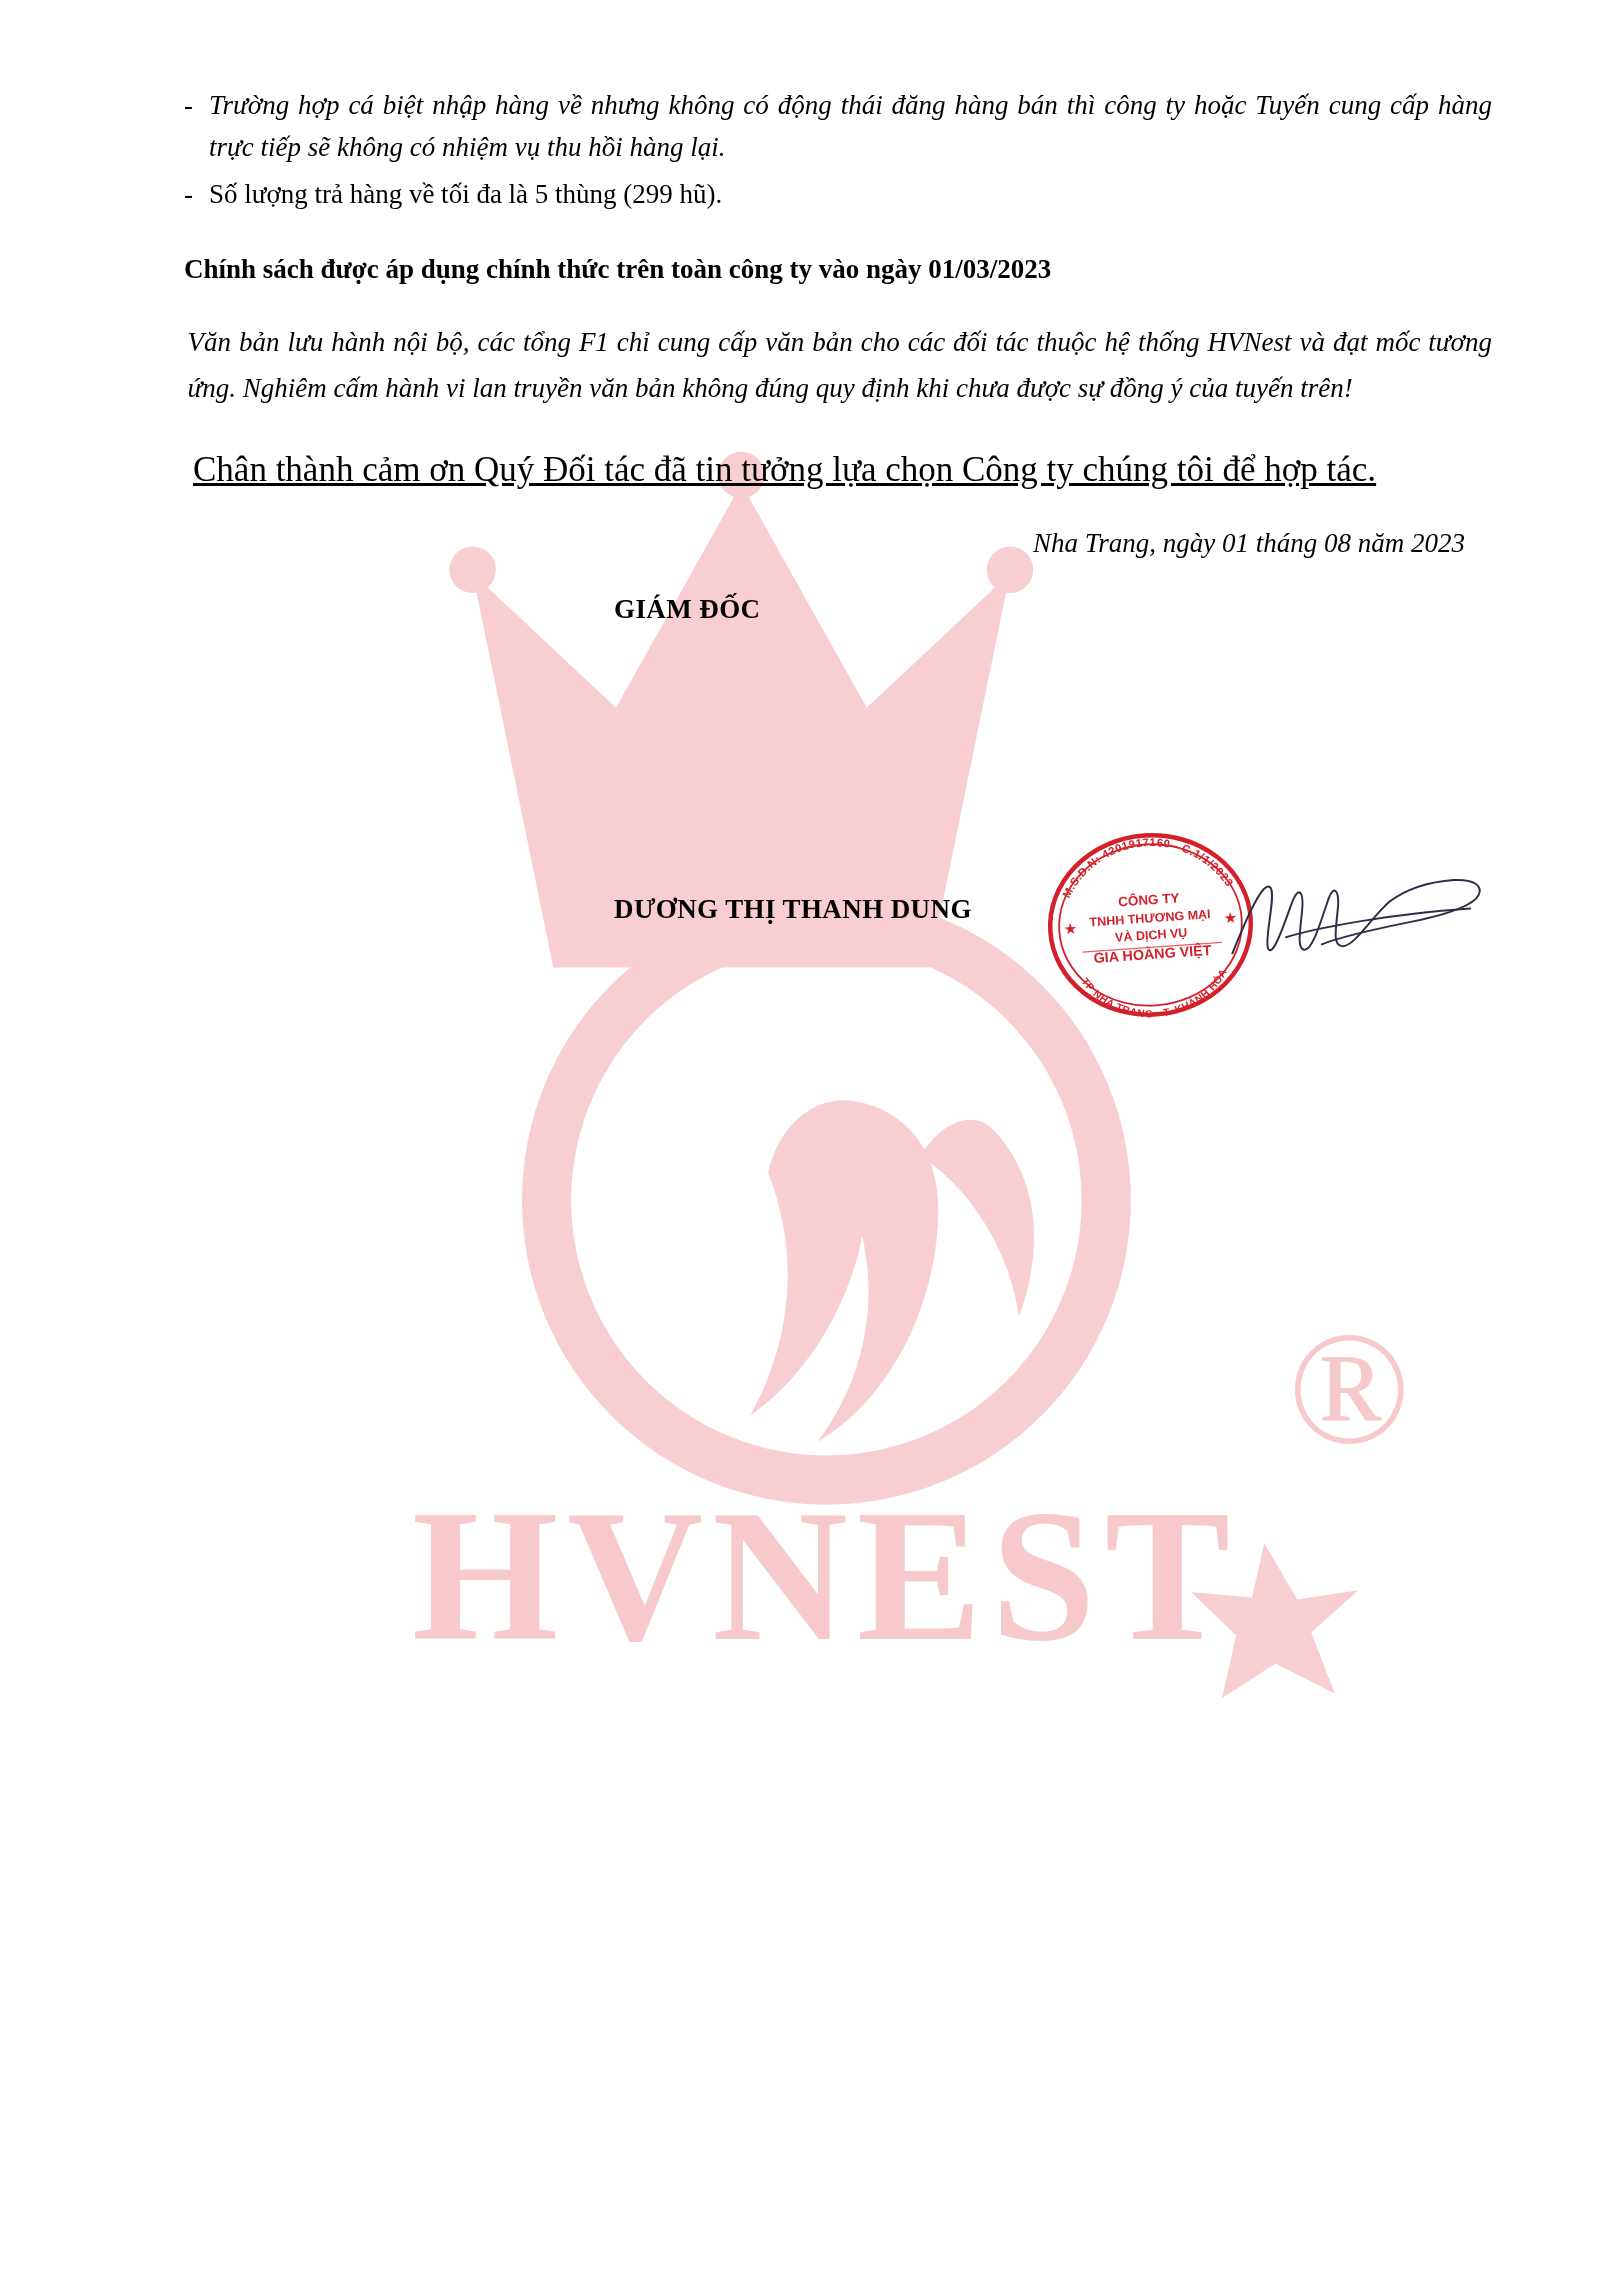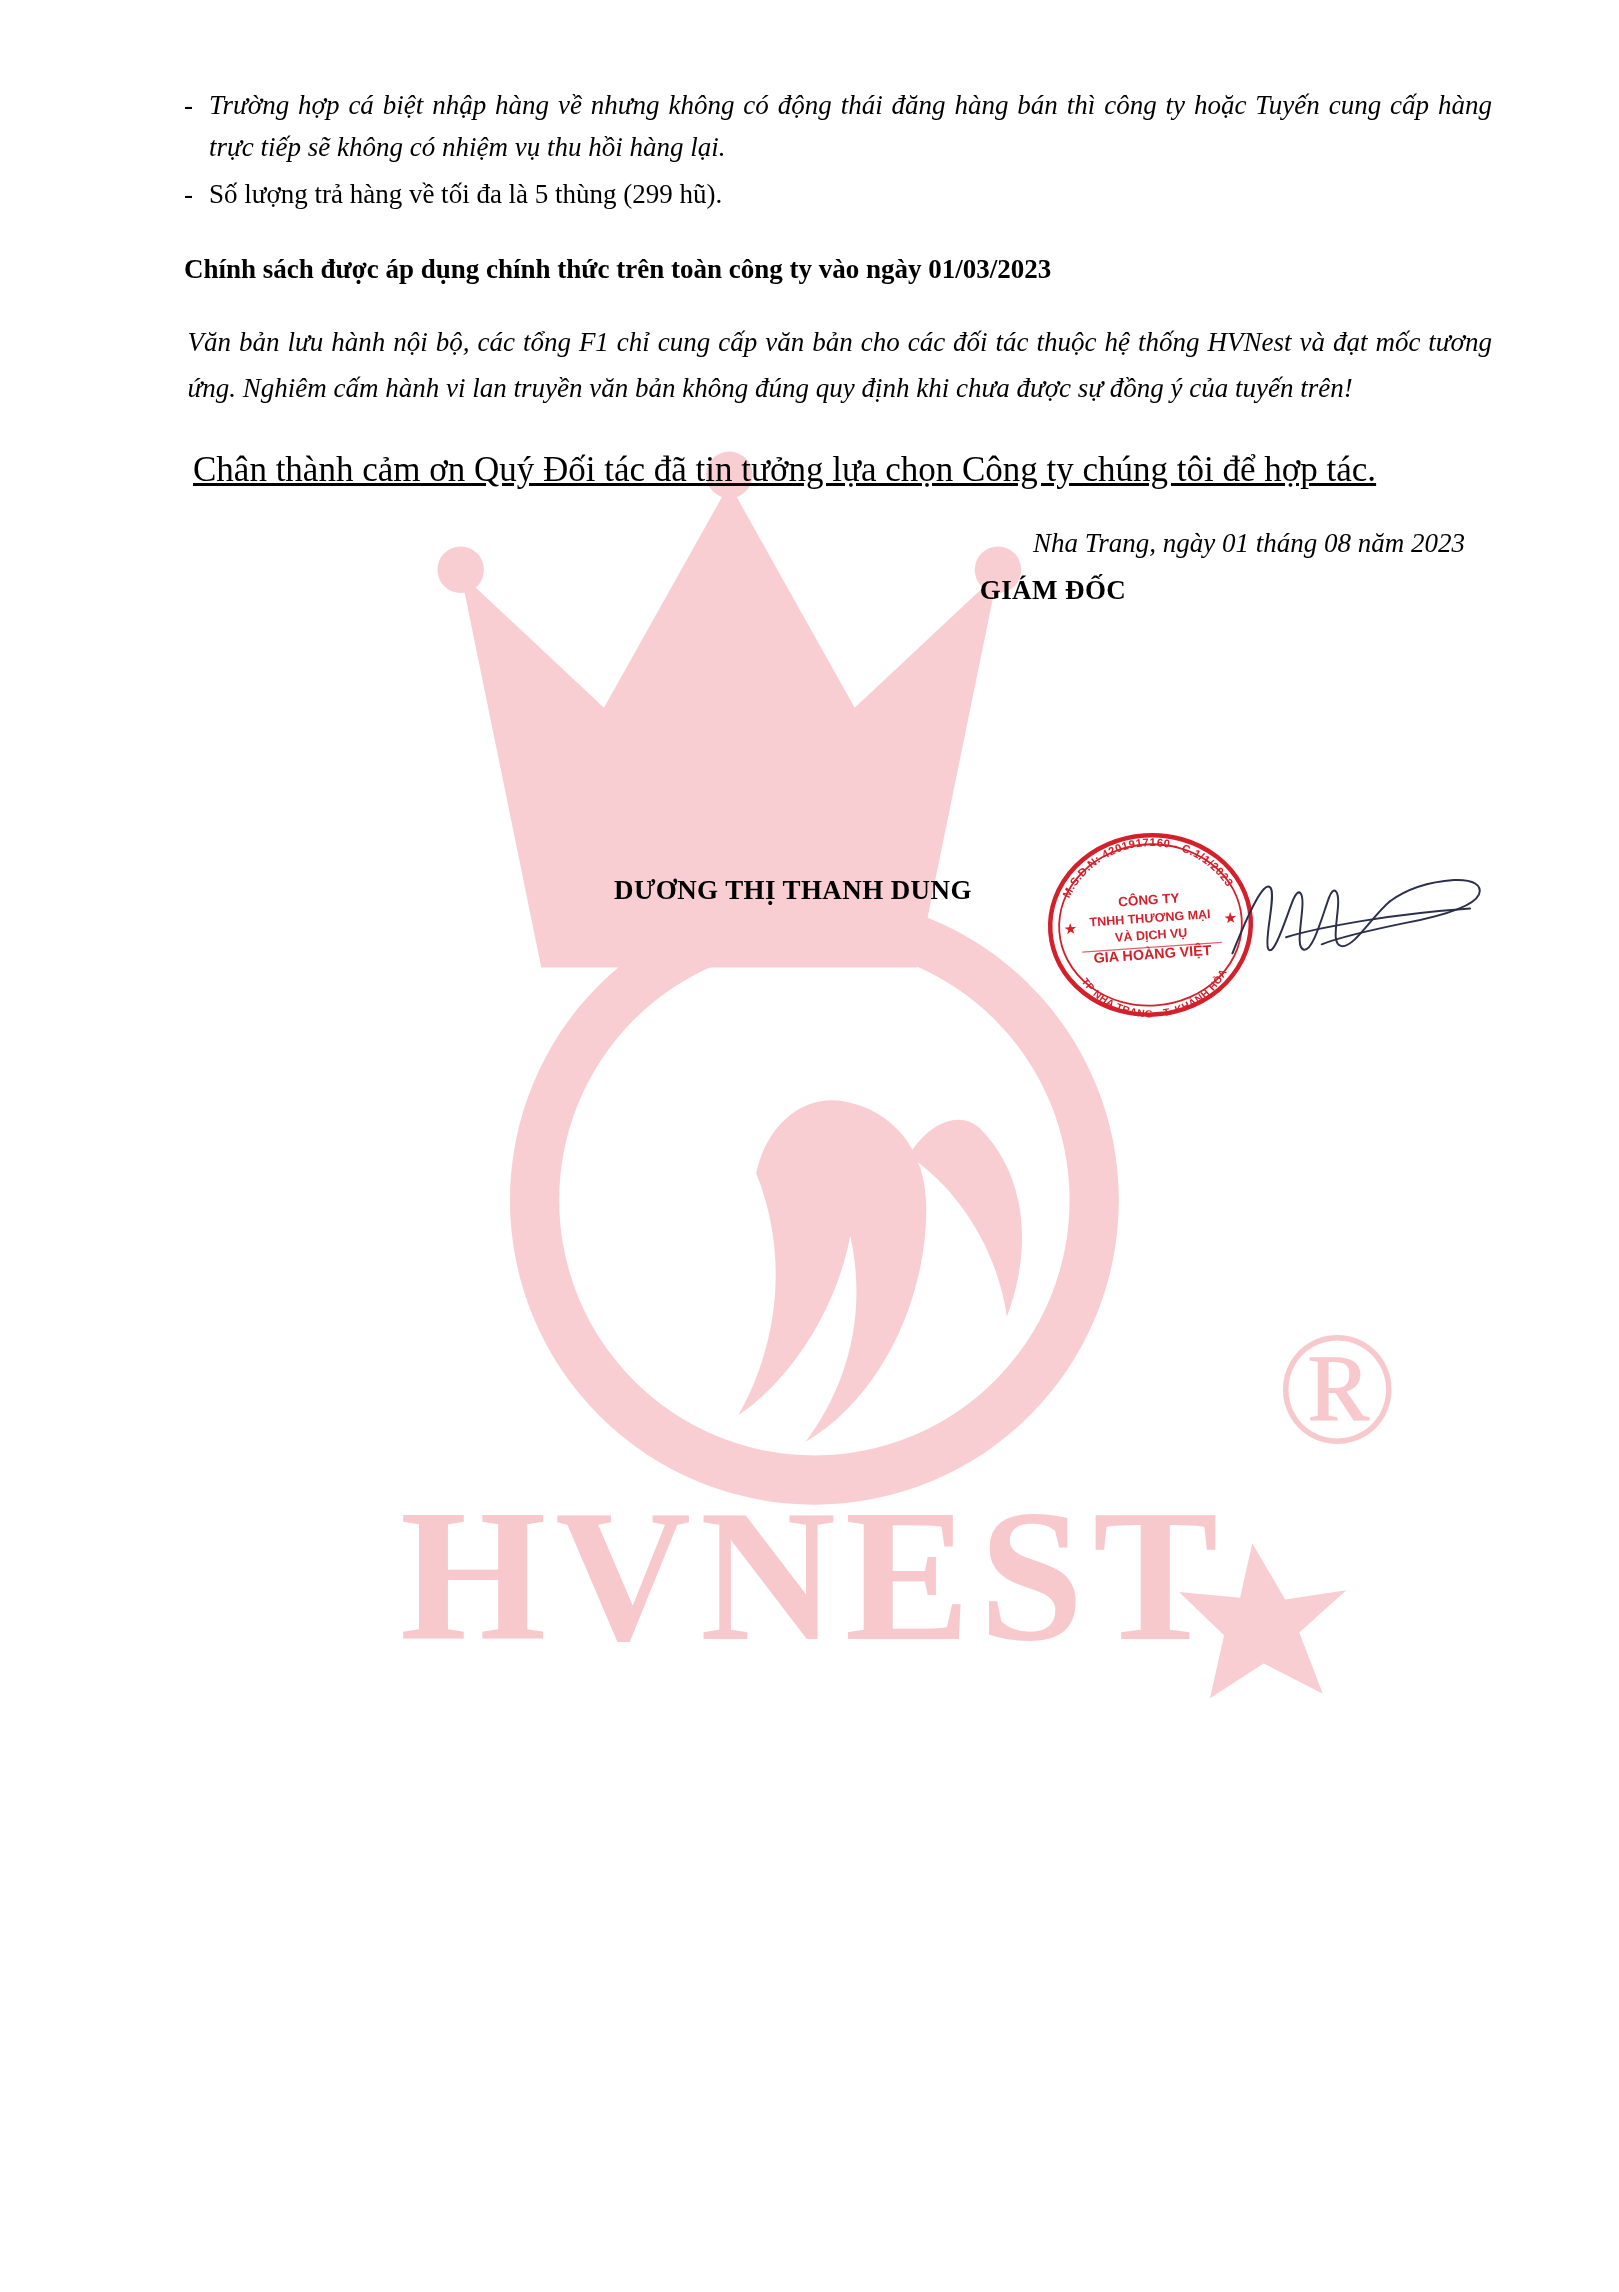--- a/index.html
+++ b/index.html
@@ -12,21 +12,21 @@
     height: 2293px;
     position: relative;
     overflow: hidden;
     font-family: "Liberation Serif", serif;
     color: #000000;
   }
 
   
   .watermark {
     position: absolute;
-    left: 4px;
+    left: 16px;
     top: 0;
     width: 1556px;
     height: 2293px;
     pointer-events: none;
     z-index: 0;
   }
   .wm-svg { position: absolute; left: 0; top: 0; }
 
   .wm-text {
     position: absolute;
@@ -111,22 +111,22 @@
   .place-date {
     font-style: italic;
     font-size: 27px;
     text-align: right;
     margin-top: 38px;
     padding-right: 27px;
   }
   .role {
     font-weight: bold;
     font-size: 27px;
-    text-align: center;
-    margin-top: 16px;
+    text-align: left;
+    margin-top: 35px;
     padding-left: 430px;
     letter-spacing: 0.4px;
   }
   .signer {
     font-weight: bold;
     font-size: 27px;
     margin-top: 269px;
     padding-left: 430px;
     letter-spacing: 0.4px;
   }

